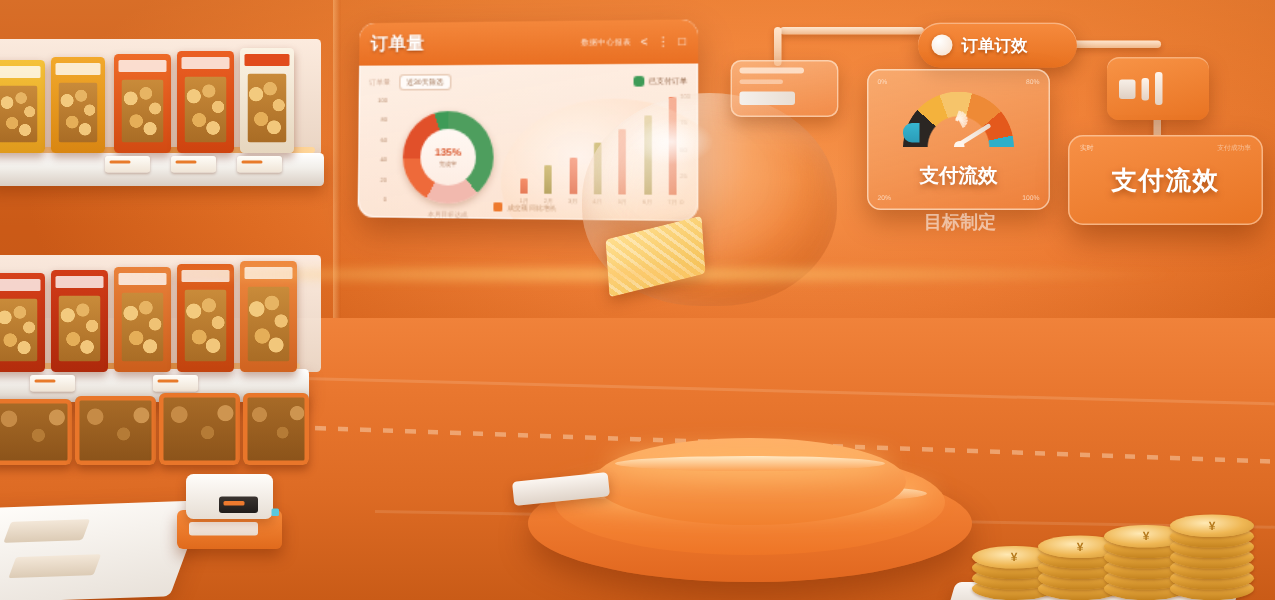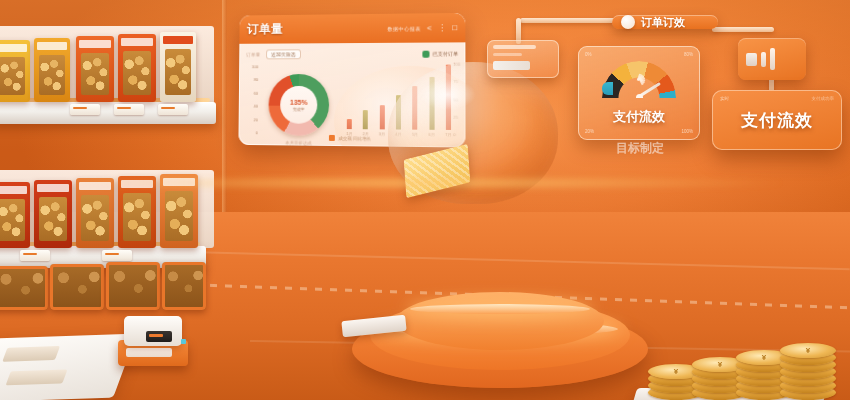--- a/index.html
+++ b/index.html
@@ -187,21 +187,21 @@
     background:
       repeating-linear-gradient(45deg,rgba(255,255,255,.35) 0 2px,rgba(255,255,255,0) 2px 5px),
       linear-gradient(160deg,#FFDE8E,#F4C055);
     transform:rotate(-14deg) skewX(-10deg);
     box-shadow:0 4px 9px rgba(120,45,0,.35);
   }
 
   
   .wire{position:absolute;background:linear-gradient(180deg,#FFE6CE,#F0BB8E);border-radius:3px;box-shadow:0 2px 4px rgba(120,45,0,.3);}
   .pill{
-    position:absolute;left:612px;top:15px;width:106px;height:14px;border-radius:15px;
+    position:absolute;left:612px;top:15px;width:106px;height:30px;border-radius:15px;
     background:linear-gradient(180deg,#F68B3E,#E8711F);
     box-shadow:0 5px 12px rgba(120,45,0,.42), inset 0 1px 0 rgba(255,255,255,.35);
     display:flex;align-items:center;gap:6px;padding:0 9px;
   }
   .pill .dot{width:14px;height:14px;border-radius:50%;background:radial-gradient(circle at 35% 30%,#fff,#F6E0CC);box-shadow:0 1px 3px rgba(120,45,0,.4);}
   .pill .tx{color:#fff;font-size:11px;font-weight:bold;text-shadow:0 1px 2px rgba(130,50,0,.55);}
 
   .smallcard{
     position:absolute;left:487px;top:40px;width:72px;height:38px;border-radius:7px;
     background:linear-gradient(170deg,rgba(255,210,170,.55),rgba(240,140,80,.45));

